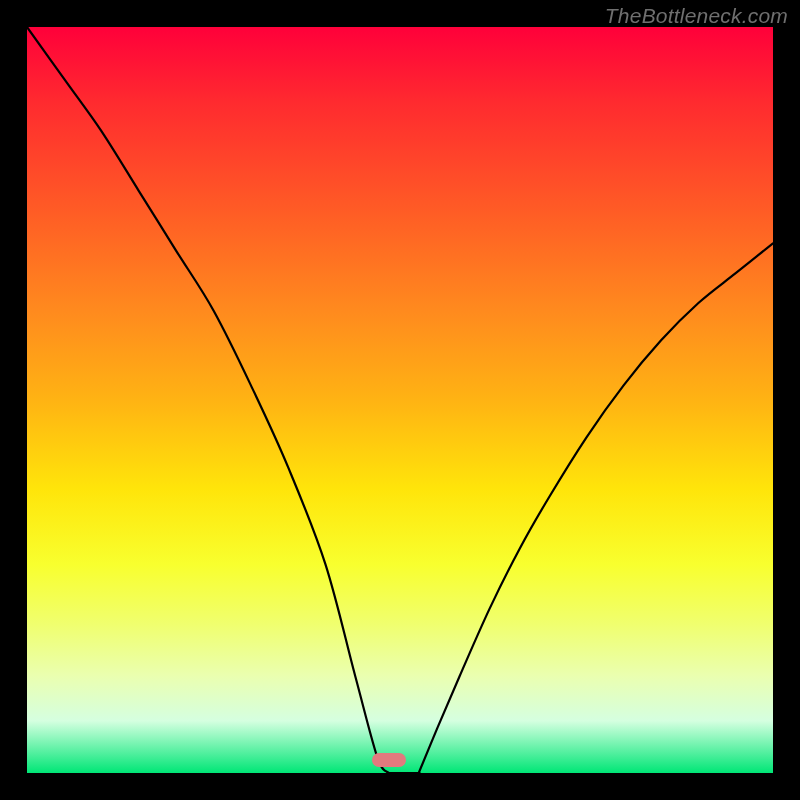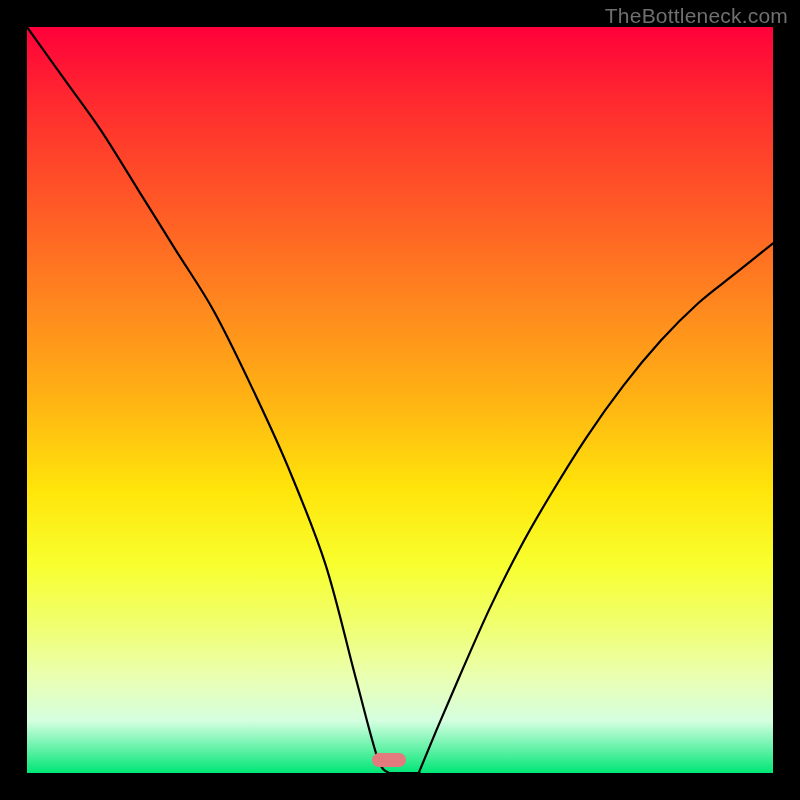--- a/index.html
+++ b/index.html
@@ -9,20 +9,21 @@
     height: 800px;
     background: #000;
     font-family: Arial, Helvetica, sans-serif;
     overflow: hidden;
   }
   .frame {
     position: relative;
     width: 800px;
     height: 800px;
     background: #000;
+    font-style: italic;
   }
   .plot {
     position: absolute;
     left: 27px;
     top: 27px;
     width: 746px;
     height: 746px;
     overflow: hidden;
   }
   .gradient {

